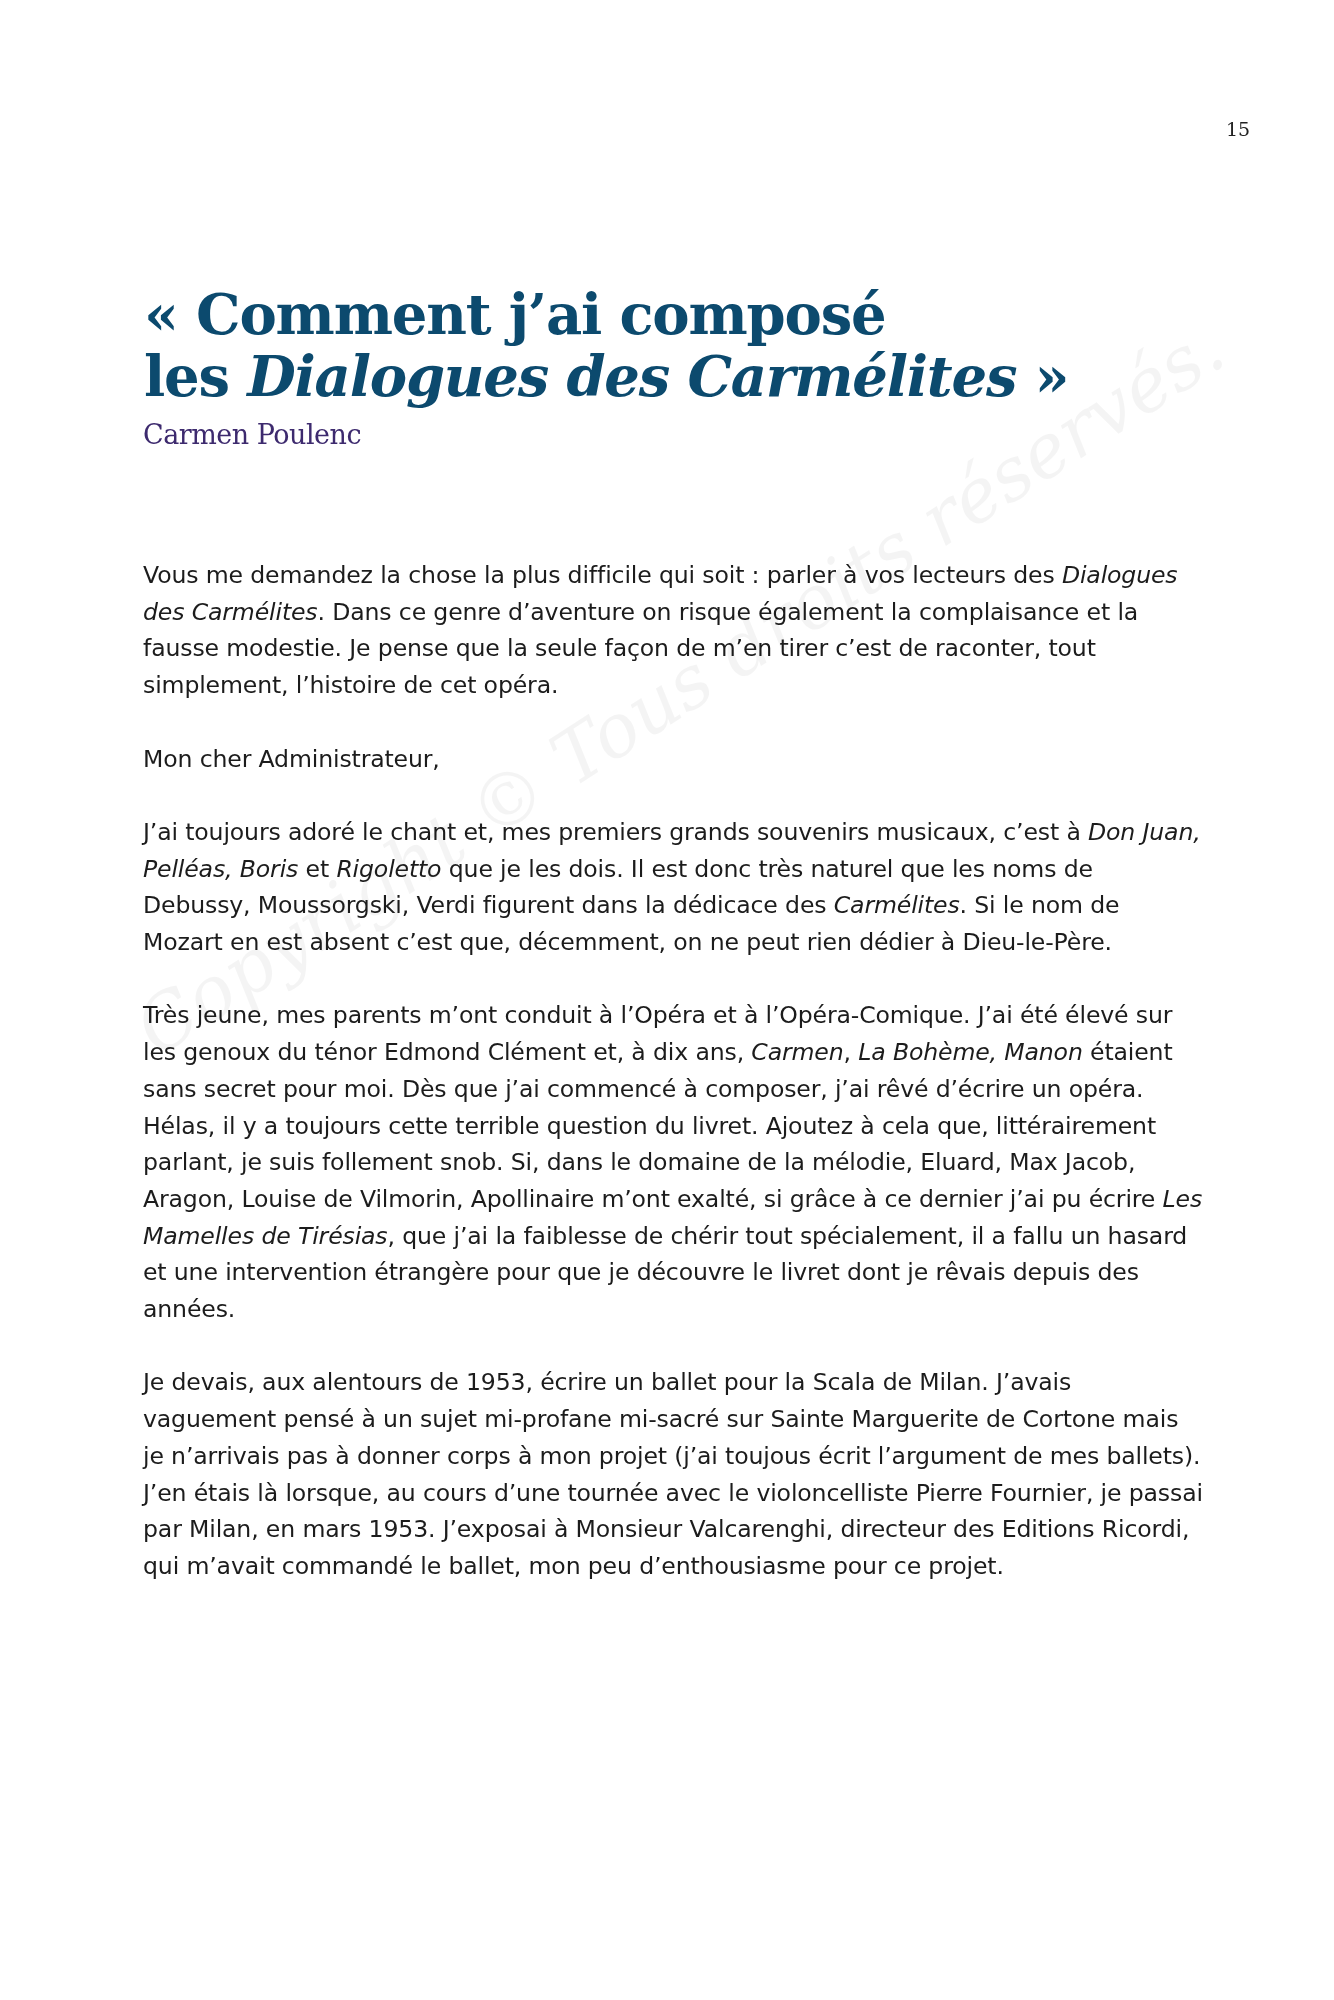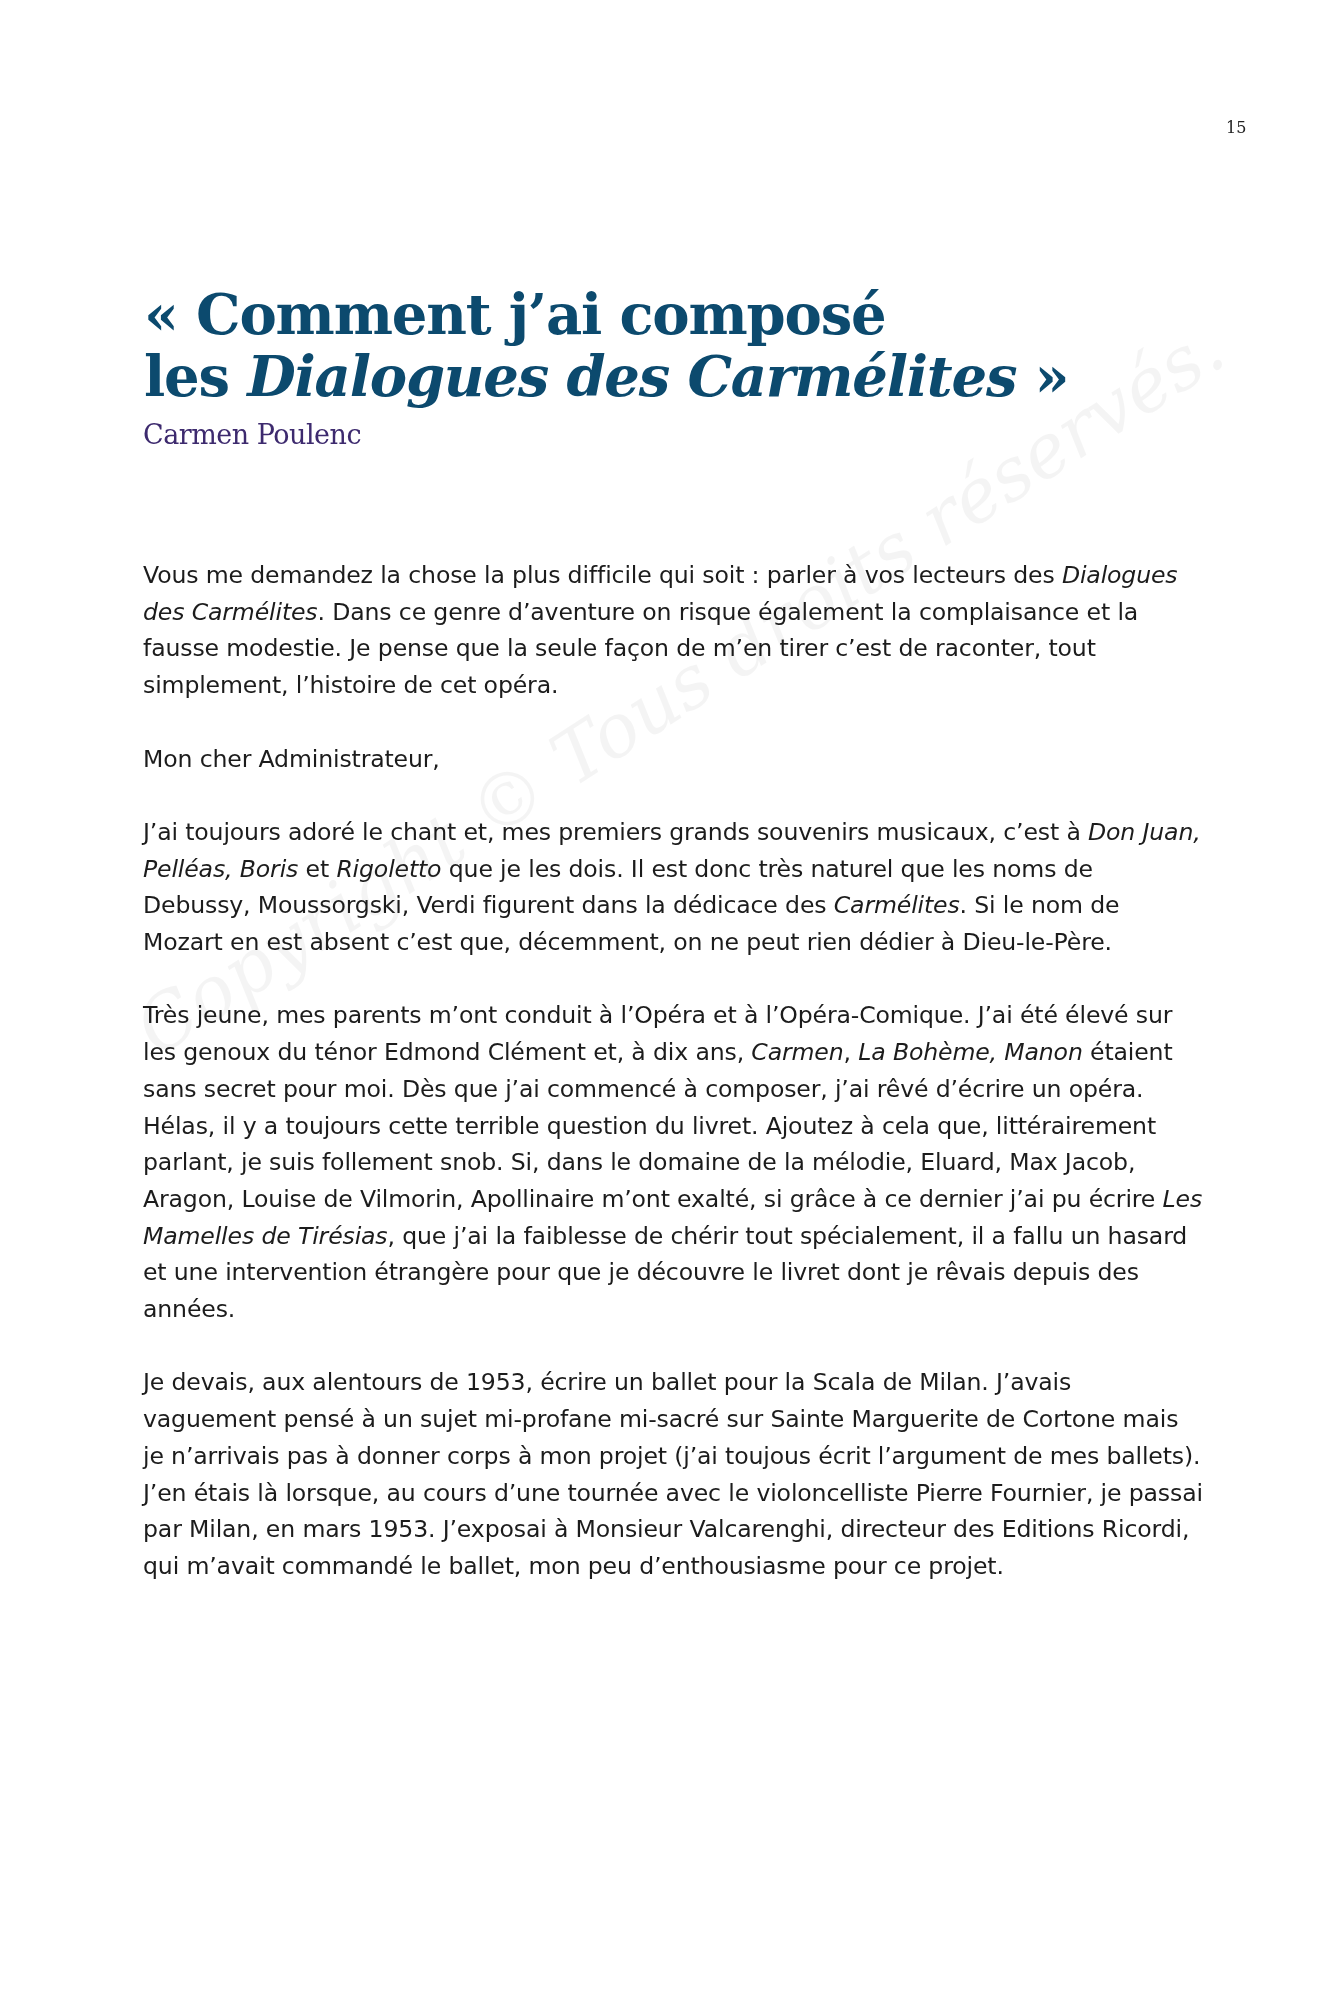--- a/index.html
+++ b/index.html
@@ -1,19 +1,19 @@
 <!DOCTYPE html>
 <html><head>
 <meta charset="utf-8">
 <style>
   html, body { margin: 0; padding: 0; background: #ffffff; }
   body { width: 1334px; height: 2000px; position: relative; overflow: hidden; color: #1a1a1a; }
   .page-number {
     position: absolute; top: 118px; left: 1226px; width: 60px;
-    font-family: "DejaVu Serif", serif; font-size: 16px; color: #222;
+    font-family: "DejaVu Serif", serif; font-size: 19px; color: #222;
   }
   .title-block { position: absolute; left: 143px; top: 282px; width: 1000px; }
   .title {
     font-family: "DejaVu Serif", serif; font-weight: bold;
     font-size: 56px; line-height: 62px; color: #0c4a6e; margin: 1px; letter-spacing: -1.2px;
   }
   .title i { font-style: italic; }
   .author {
     font-family: "DejaVu Serif", serif; font-size: 27px; color: #3d2a6e;
     margin-top: 12px; letter-spacing: -0.5px;

